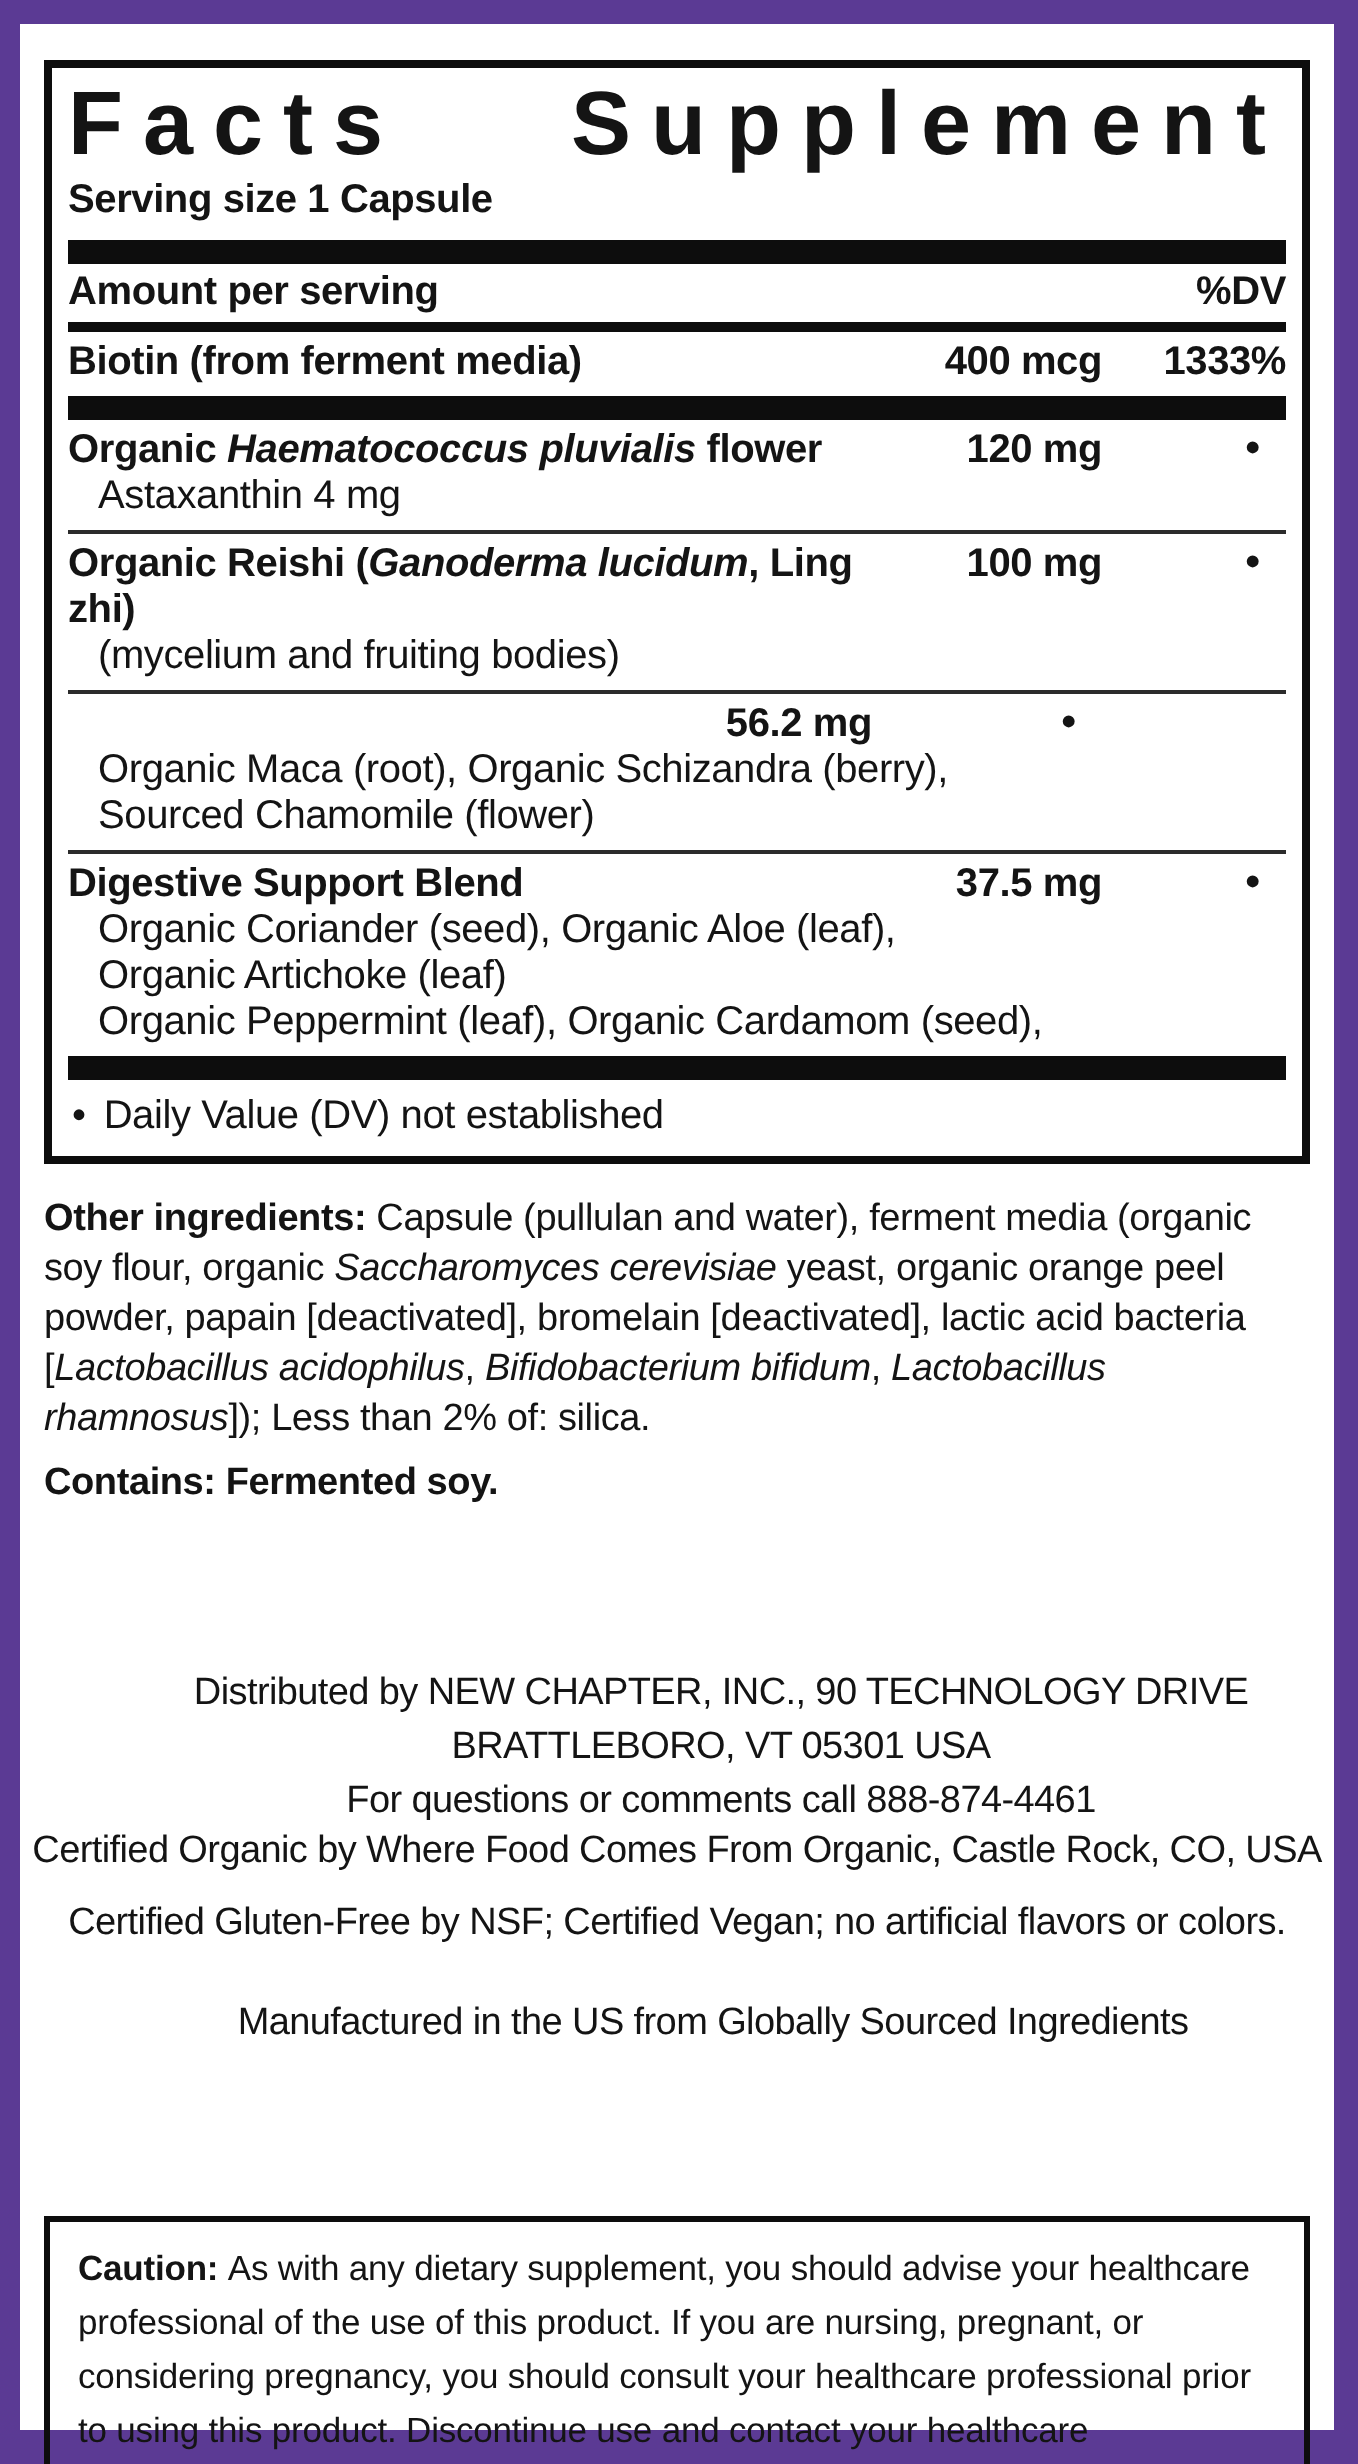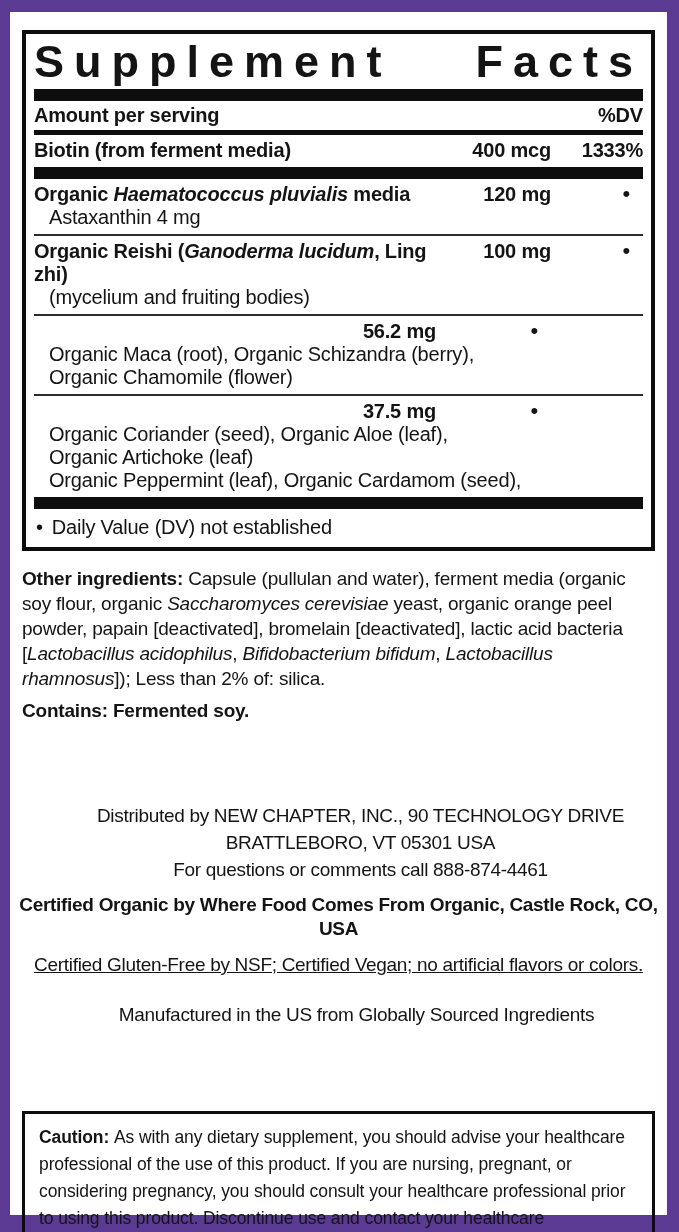--- a/index.html
+++ b/index.html
@@ -53,42 +53,43 @@
   
   .other-ing{
     margin:15px 12px 0 12px;font-size:19px;line-height:25px;letter-spacing:-0.2px;
   }
   .contains{
     margin:9px 12px 0 12px;font-size:19px;font-weight:bold;letter-spacing:-0.2px;
   }
   
   .footer{margin-top:80px;text-align:center;font-size:19px;letter-spacing:-0.3px;}
   .footer .tight{line-height:27px;padding-left:44px;}
-  .cert-organic{font-weight:bold;margin-top:10px;line-height:24px;}
-  .cert2{margin-top:12px;line-height:24px;text-decoration:underline;}
+  .cert-organic{font-weight:normal;line-height:24px;}
+  .cert2{margin-top:12px;line-height:24px;}
   .manufactured{margin-top:26px;line-height:24px;padding-left:36px;}
   
   .caution{
     margin:84px 12px 0 12px;
     border:3px solid #0d0d0d;
     padding:10px 14px 12px 14px;
     font-size:17.5px;line-height:27px;letter-spacing:-0.1px;
   }
 </style>
 </head>
 <body>
 
 <div class="page">
   <div class="sheet">
 
     <div class="sf-box">
       <div class="sf-title">
+        <span>Facts</span>
         <span>Supplement</span>
-        <span>Facts</span>
       </div>
+      <div class="serving">Serving size 1 Capsule</div>
 
       <div class="bar12"></div>
 
       <div class="hdr-row">
         <span>Amount per serving</span>
         <span>%DV</span>
       </div>
 
       <div class="bar5"></div>
 
@@ -97,21 +98,21 @@
           <div class="name"><span>Biotin (from ferment media)</span></div>
           <div class="amount">400 mcg</div>
           <div class="dv">1333%</div>
         </div>
       </div>
 
       <div class="bar12"></div>
 
       <div class="row">
         <div class="row-line">
-          <div class="name"><span>Organic </span><span class="i">Haematococcus pluvialis</span><span> media</span></div>
+          <div class="name"><span>Organic </span><span class="i">Haematococcus pluvialis</span><span> flower</span></div>
           <div class="amount">120 mg</div>
           <div class="dv dv-dot">•</div>
         </div>
         <div class="sub">Astaxanthin 4 mg</div>
       </div>
 
       <div class="sep"></div>
 
       <div class="row">
         <div class="row-line">
@@ -123,27 +124,28 @@
       </div>
 
       <div class="sep"></div>
 
       <div class="row">
         <div class="row-line">
           <div class="amount">56.2 mg</div>
           <div class="dv dv-dot">•</div>
         </div>
         <div class="sub">Organic Maca (root), Organic Schizandra (berry),</div>
-        <div class="sub">Organic Chamomile (flower)</div>
+        <div class="sub">Sourced Chamomile (flower)</div>
       </div>
 
       <div class="sep"></div>
 
       <div class="row">
         <div class="row-line">
+          <div class="name"><span>Digestive Support Blend</span></div>
           <div class="amount">37.5 mg</div>
           <div class="dv dv-dot">•</div>
         </div>
         <div class="sub">Organic Coriander (seed), Organic Aloe (leaf),</div>
         <div class="sub">Organic Artichoke (leaf)</div>
         <div class="sub">Organic Peppermint (leaf), Organic Cardamom (seed),</div>
       </div>
 
       <div class="bar12"></div>
 

